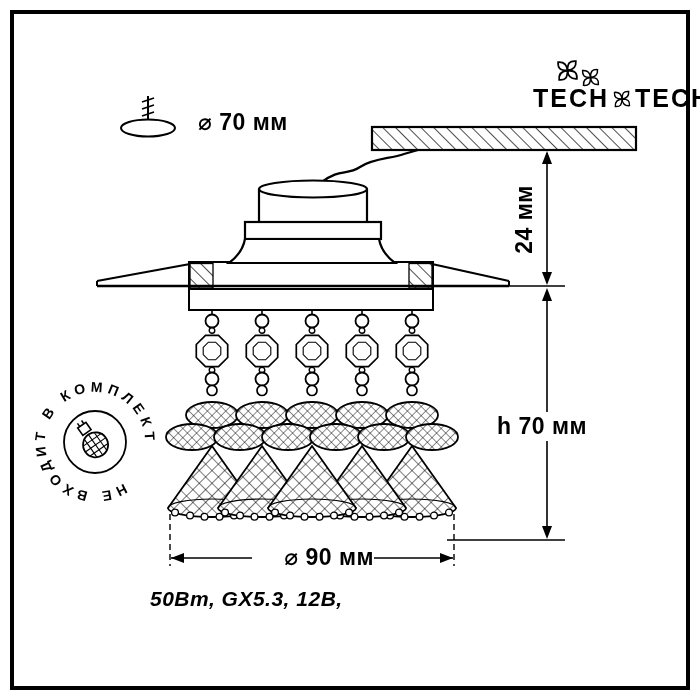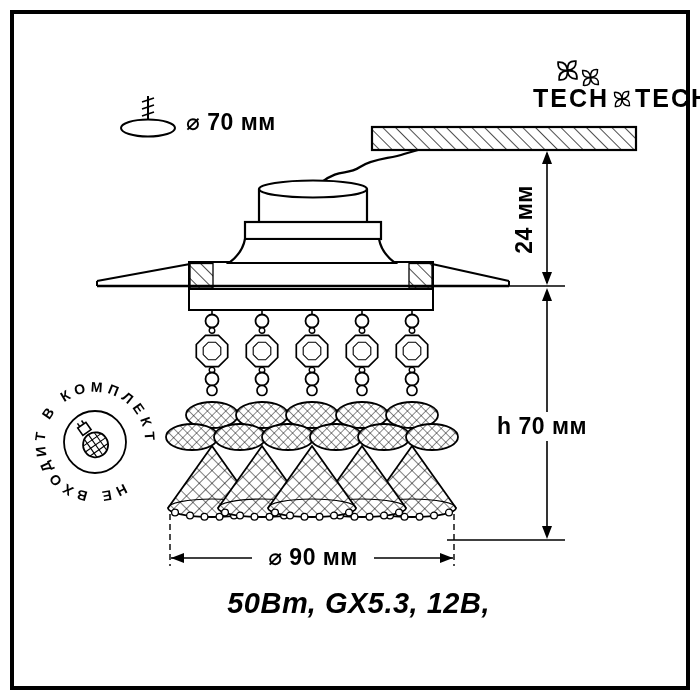--- a/index.html
+++ b/index.html
@@ -1,25 +1,25 @@
 <!DOCTYPE html>
 <html><head>
 <meta charset="utf-8">
 <style>
   *{margin:0;padding:0;box-sizing:border-box}
   html,body{width:700px;height:700px;background:#fff;overflow:hidden}
   body{position:relative;font-family:"Liberation Sans","DejaVu Sans",sans-serif;color:#000}
   #drawing{position:absolute;left:0;top:0;width:700px;height:700px}
   .dim-label{position:absolute;font-size:23px;font-weight:600;letter-spacing:.5px;color:#000;white-space:nowrap}
-  .cutout-label{left:186px;top:109px}
+  .cutout-label{left:198px;top:109px}
   .dim-24{left:484px;top:206px;width:80px;text-align:center;transform:rotate(-90deg)}
   .dim-h70{left:493px;top:412px;background:#fff;padding:1px 4px}
-  .dim-d90{left:252px;top:544px;width:122px;text-align:center;background:#fff}
-  .specs{position:absolute;left:150px;top:586px;width:340px;text-align:right;
-         font-size:29px;font-weight:bold;font-style:italic;line-height:1.24;letter-spacing:.5px}
+  .dim-d90{left:252px;top:544px;width:122px;text-align:right;background:#fff}
+  .specs{position:absolute;left:150px;top:586px;width:340px;text-align:left;
+         font-size:21px;font-weight:bold;font-style:italic;line-height:1.24;letter-spacing:.5px}
   .logo{position:absolute;left:533px;top:58px;width:156px;height:56px}
   .logo-row{position:absolute;left:0;top:26px;display:flex;align-items:center;gap:3px;
             font-size:25px;font-weight:700;letter-spacing:2px}
   .logo .mark-a{position:absolute;left:22px;top:0;width:25px;height:25px}
   .logo .mark-b{position:absolute;left:47px;top:9px;width:21px;height:21px}
   .mark-inline{width:20px;height:20px;flex:0 0 auto}
   #badge{position:absolute;left:25px;top:372px;width:140px;height:140px}
   .badge-text{font-family:"Liberation Sans","DejaVu Sans",sans-serif;font-size:14px;font-weight:bold;letter-spacing:4.6px;fill:#000}
 </style>
 </head>

